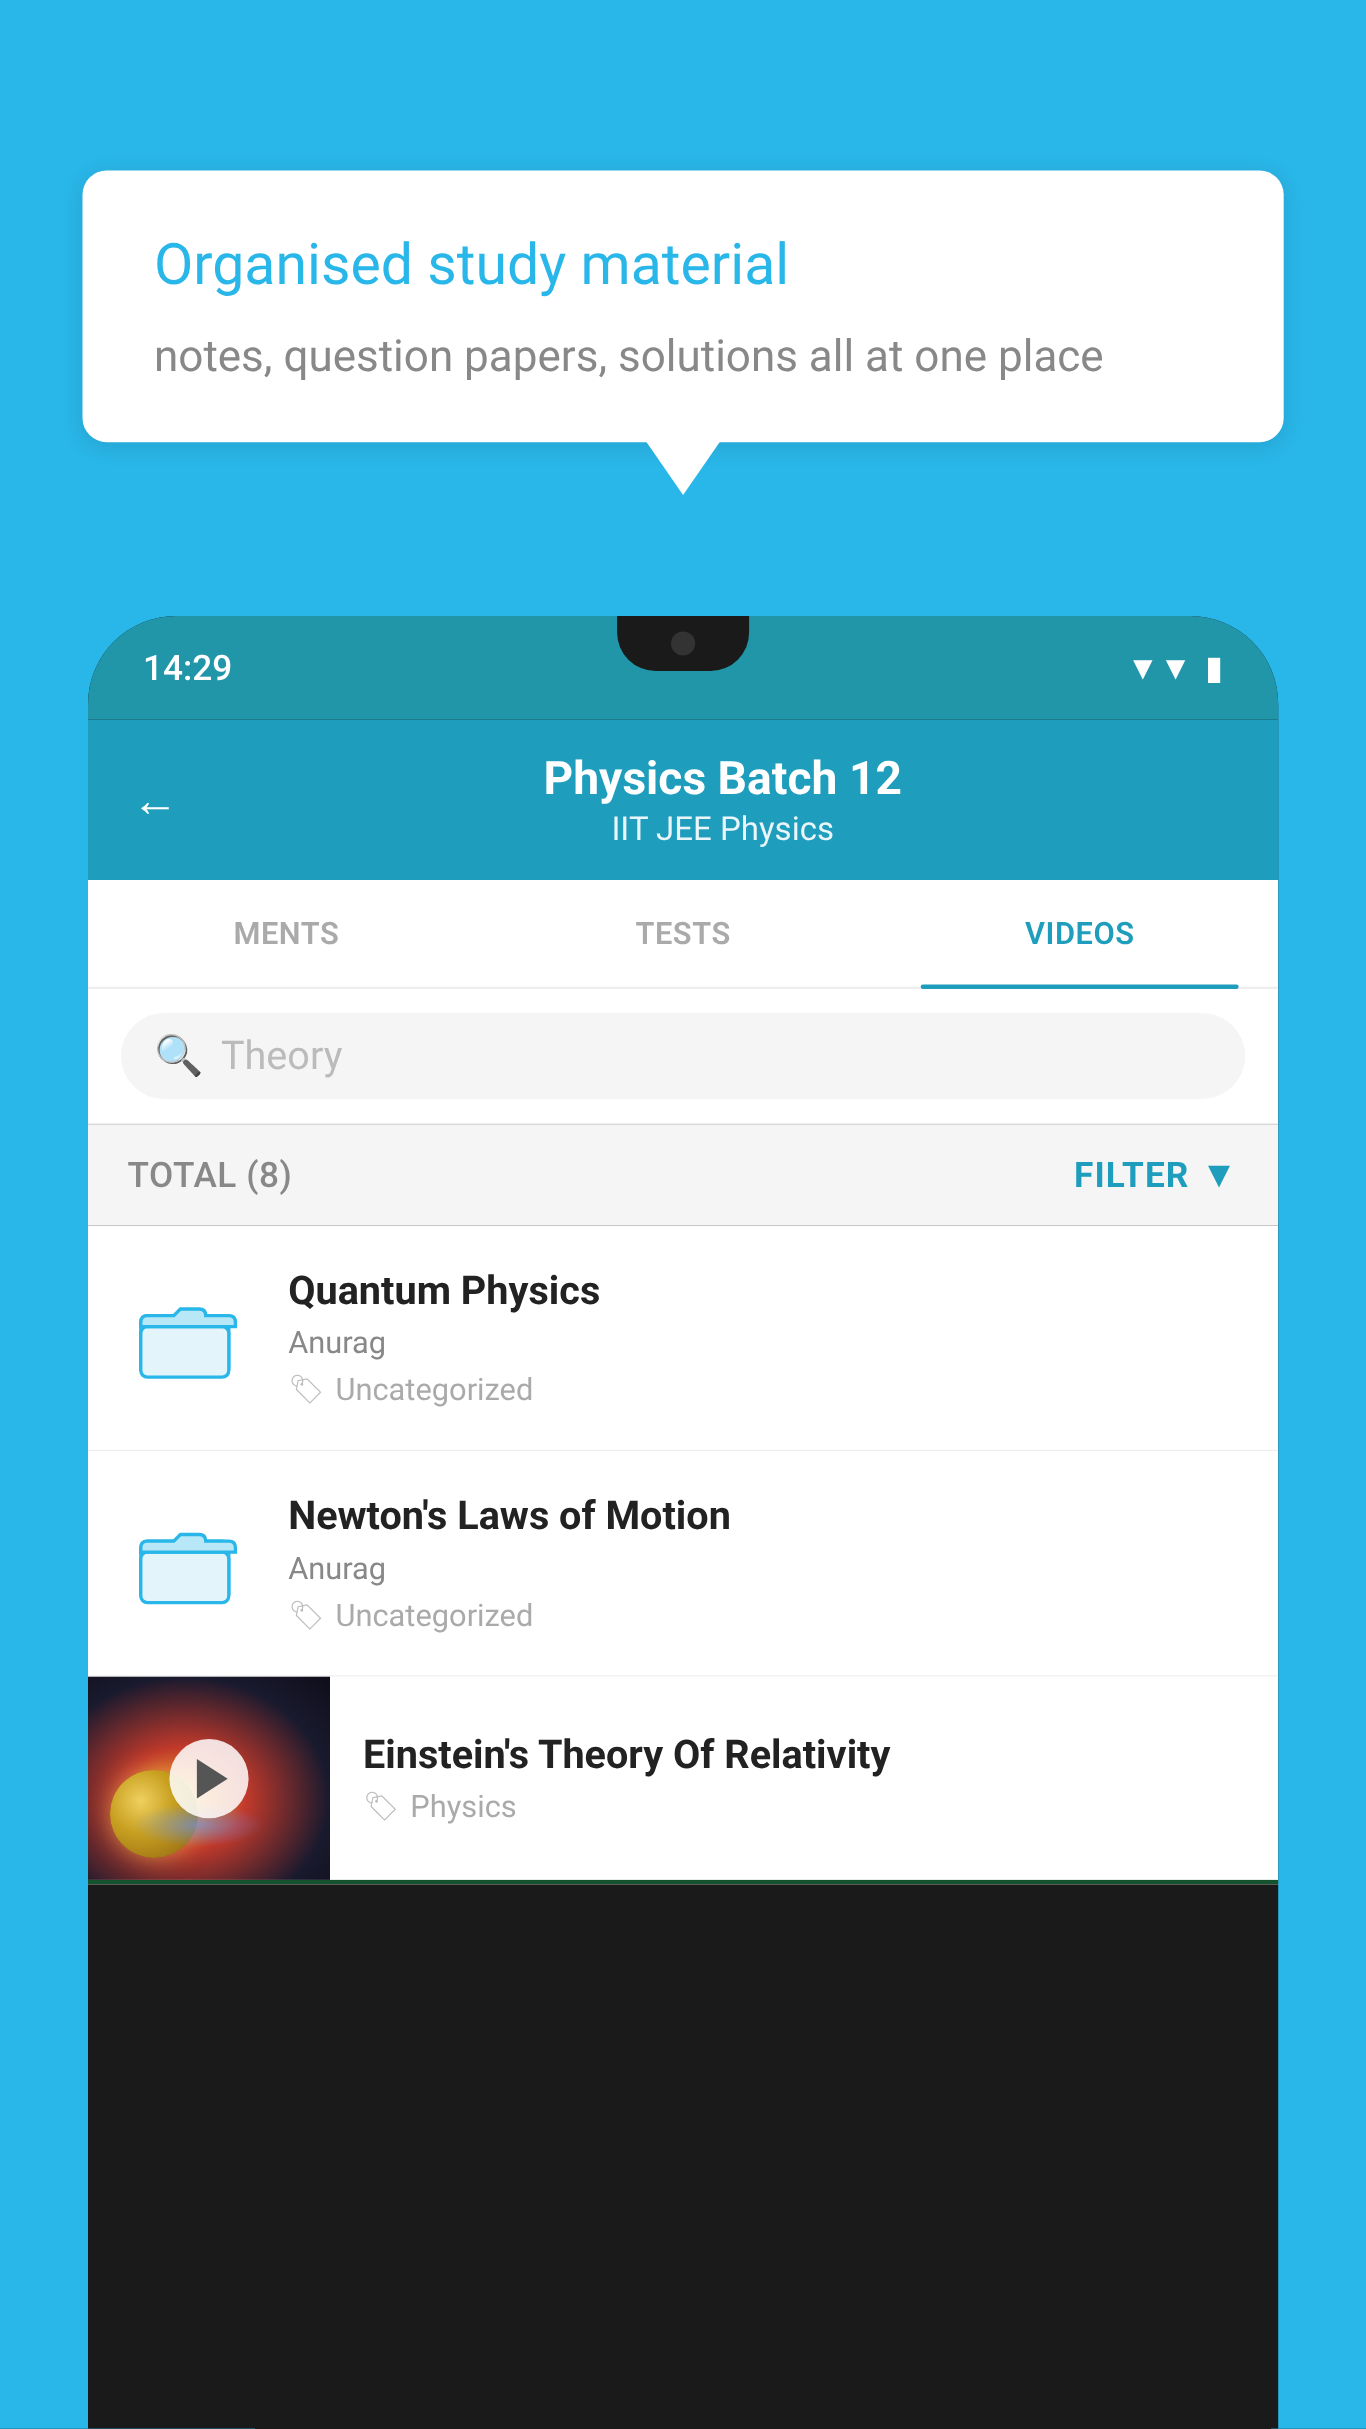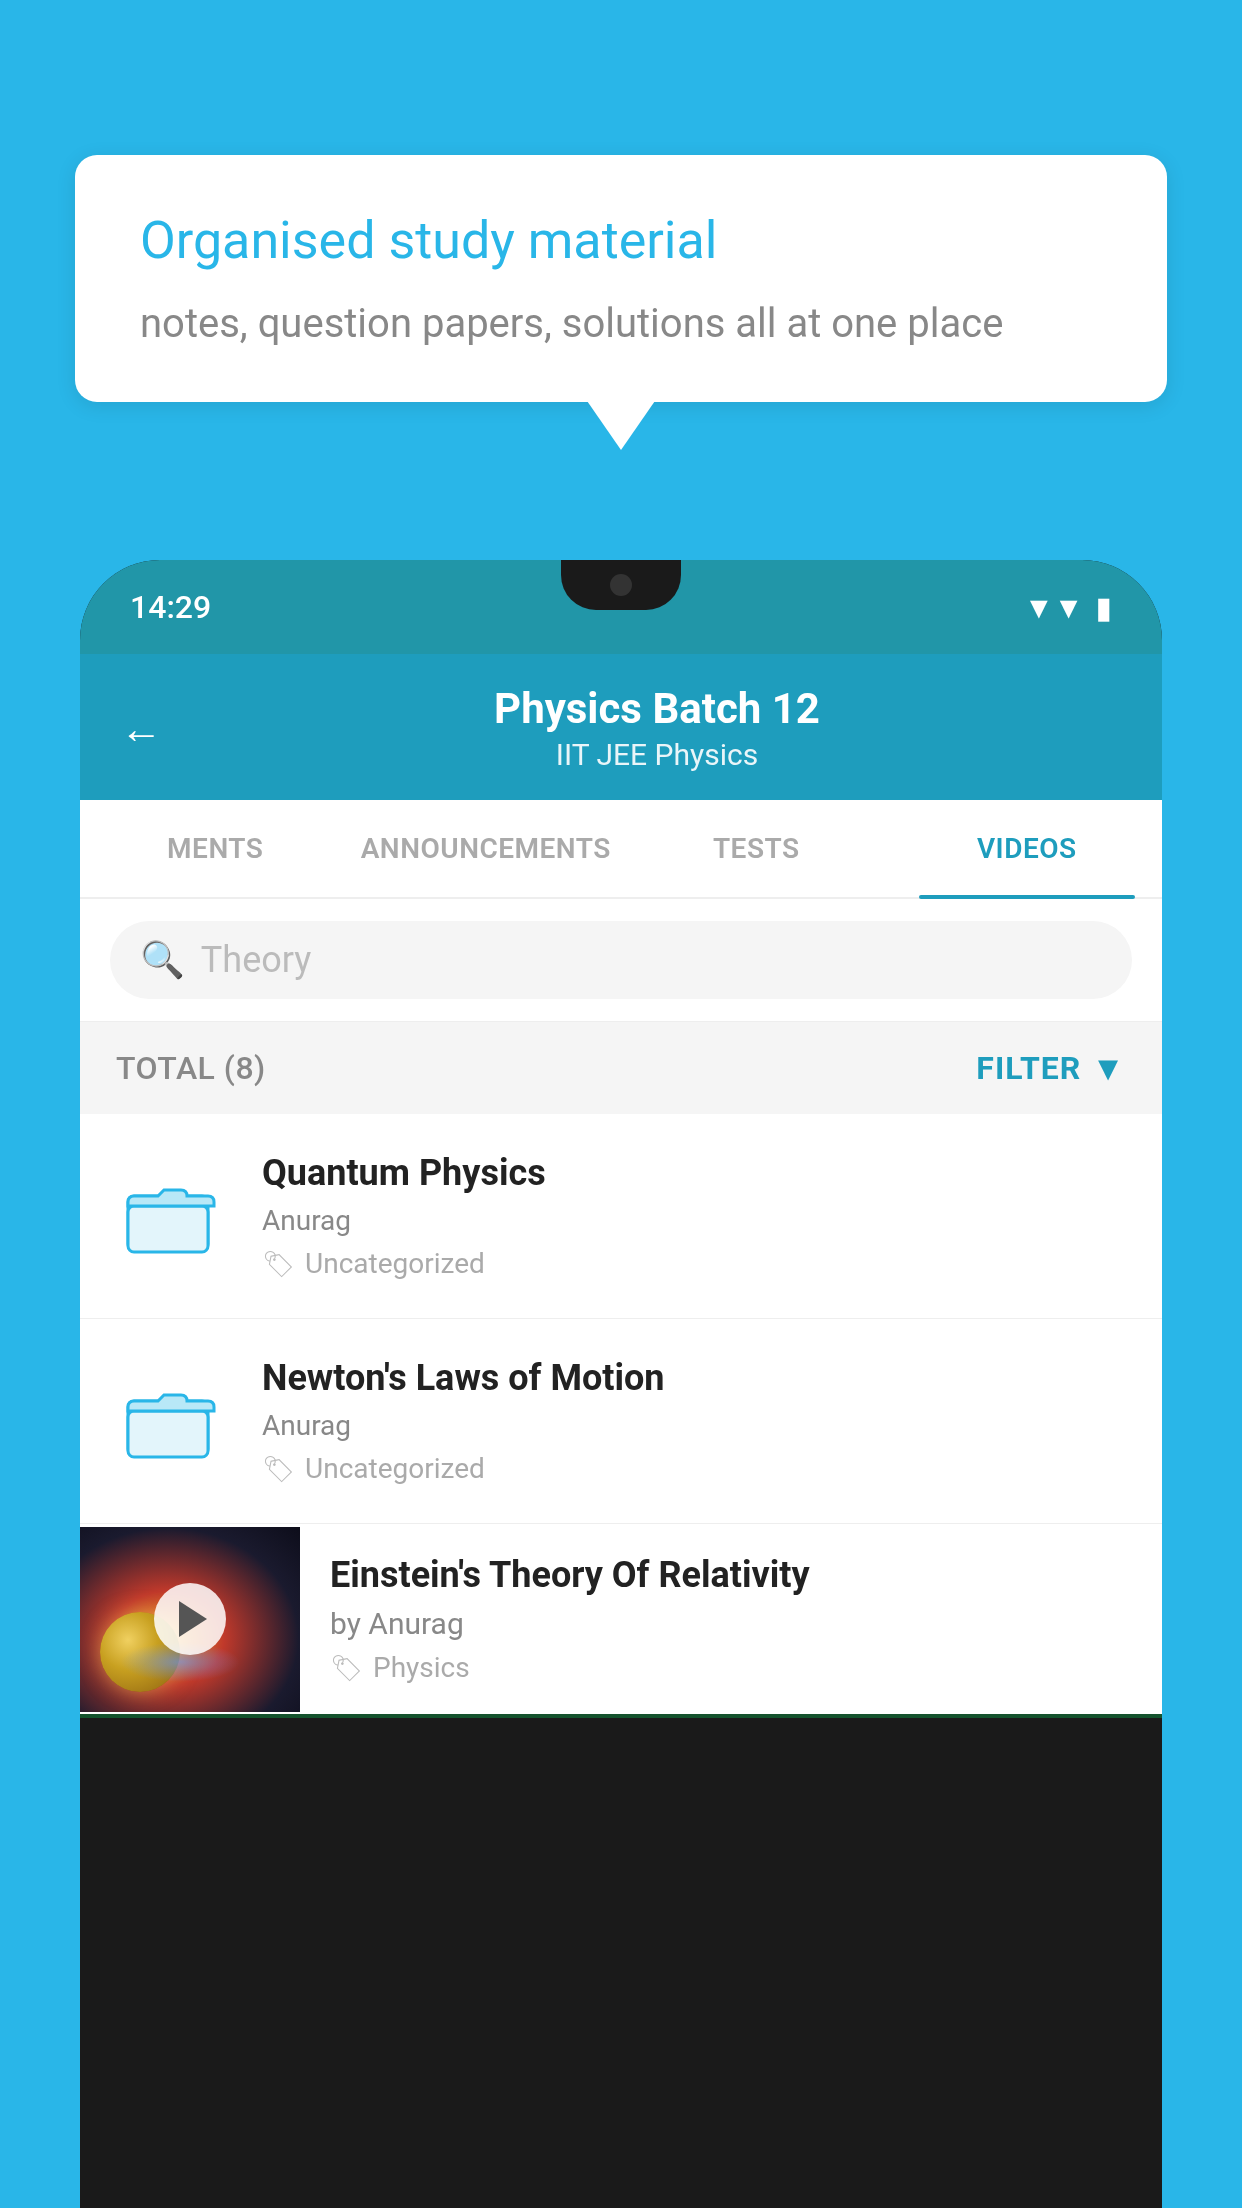--- a/index.html
+++ b/index.html
@@ -422,23 +422,20 @@
     <span class="back-arrow">←</span>
     <div class="header-title-block">
       <div class="header-title">Physics Batch 12</div>
       <div class="header-subtitle">IIT JEE   Physics</div>
     </div>
   </div>
 
   <div class="tabs">
     <div class="tab">
       <span>MENTS</span>
-    </div>
-    <div class="tab">
-      <span>ANNOUNCEMENTS</span>
     </div>
     <div class="tab">
       <span>TESTS</span>
     </div>
     <div class="tab active">
       <span>VIDEOS</span>
     </div>
   </div>
 
   <div class="search-bar-container">
@@ -499,21 +496,20 @@
         <div class="thumb-bg">
           <div class="thumb-planet"></div>
           <div class="thumb-glow"></div>
         </div>
         <div class="play-btn">
           <div class="play-triangle"></div>
         </div>
       </div>
       <div class="thumb-info">
         <div class="thumb-title">Einstein's Theory Of Relativity</div>
-        <div class="thumb-author">by Anurag</div>
         <div class="thumb-tag">
           <span class="tag-icon">🏷</span>
           <span>Physics</span>
         </div>
       </div>
     </div>
 
   </div>
 </div>
 

